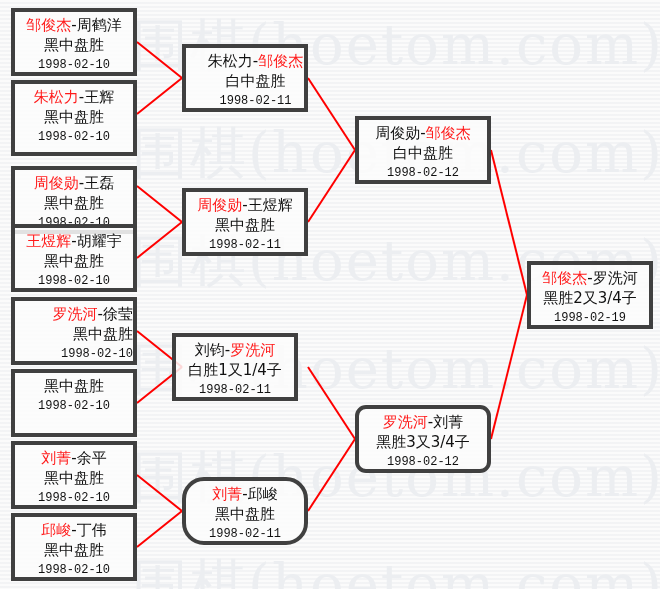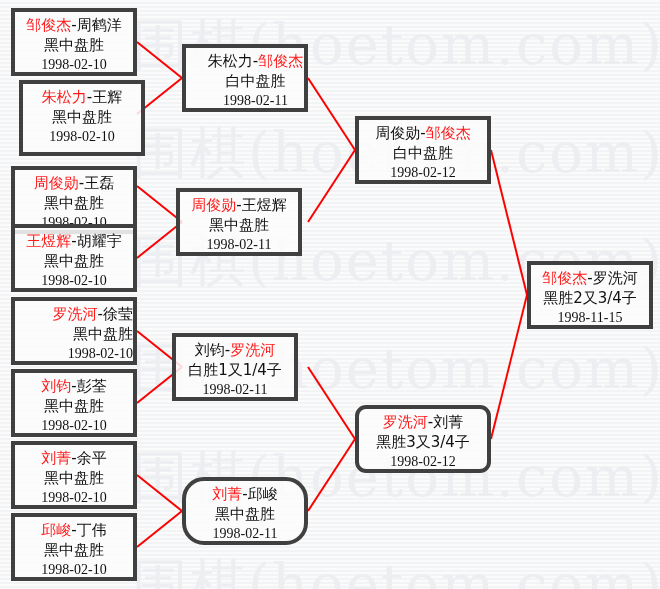--- a/index.html
+++ b/index.html
@@ -56,22 +56,22 @@
   .match .ln{
     display:block;
     line-height:20px;
     height:20px;
     white-space:nowrap;
     font-size:15px;
     color:#111;
   }
   .match .ln.players{font-size:15px;}
   .match .ln.date{
-    font-family:Liberation Serif, serif;
-    font-size:14px;
+    font-family:Liberation Mono, monospace;
+    font-size:12px;
     letter-spacing:0px;
   }
   .win{color:#ff1a1a;}
   .lose{color:#111111;}
   .dash{color:#111111;}
 </style>
 </head>
 <body>
 
 <div id="bracket">
@@ -103,61 +103,60 @@
         <line x1="491" y1="439" x2="527" y2="295"></line>
       </g>
   </svg>
 
   <div id="boxes">
       <div class="match" style="left: 11px; top: 8px; width: 126px; height: 68px;">
         <span class="ln players"><span class="win">邹俊杰</span><span class="dash">-</span><span class="lose">周鹤洋</span></span>
         <span class="ln result">黑中盘胜</span>
         <span class="ln date">1998-02-10</span>
       </div>
-      <div class="match" style="left: 19px; top: 80px; width: 126px; height: 76px; text-align: center;">
+      <div class="match" style="left: 11px; top: 80px; width: 126px; height: 76px; text-align: center;">
         <span class="ln players"><span class="win">朱松力</span><span class="dash">-</span><span class="lose">王辉</span></span>
         <span class="ln result">黑中盘胜</span>
         <span class="ln date">1998-02-10</span>
       </div>
       <div class="match" style="left: 11px; top: 152px; width: 126px; height: 68px; margin-top: 14px;">
         <span class="ln players"><span class="win">周俊勋</span><span class="dash">-</span><span class="lose">王磊</span></span>
         <span class="ln result">黑中盘胜</span>
         <span class="ln date">1998-02-10</span>
       </div>
       <div class="match" style="left: 11px; top: 224px; width: 126px; height: 68px;">
         <span class="ln players"><span class="win">王煜辉</span><span class="dash">-</span><span class="lose">胡耀宇</span></span>
         <span class="ln result">黑中盘胜</span>
         <span class="ln date">1998-02-10</span>
       </div>
       <div class="match" style="left: 11px; top: 297px; width: 126px; height: 68px; text-align: right;">
         <span class="ln players"><span class="win">罗洗河</span><span class="dash">-</span><span class="lose">徐莹</span></span>
         <span class="ln result">黑中盘胜</span>
         <span class="ln date">1998-02-10</span>
       </div>
       <div class="match" style="left: 11px; top: 369px; width: 126px; height: 68px;">
-        <span class="ln players"><span class="win">刘钧</span><span class="dash">-</span><span class="lose">彭荃</span></span>
         <span class="ln result">黑中盘胜</span>
         <span class="ln date">1998-02-10</span>
       </div>
       <div class="match" style="left: 11px; top: 441px; width: 126px; height: 68px;">
         <span class="ln players"><span class="win">刘菁</span><span class="dash">-</span><span class="lose">余平</span></span>
         <span class="ln result">黑中盘胜</span>
         <span class="ln date">1998-02-10</span>
       </div>
       <div class="match" style="left: 11px; top: 513px; width: 126px; height: 68px;">
         <span class="ln players"><span class="win">邱峻</span><span class="dash">-</span><span class="lose">丁伟</span></span>
         <span class="ln result">黑中盘胜</span>
         <span class="ln date">1998-02-10</span>
       </div>
       <div class="match" style="left: 182px; top: 44px; width: 126px; height: 68px; padding-left: 21px;">
         <span class="ln players"><span class="lose">朱松力</span><span class="dash">-</span><span class="win">邹俊杰</span></span>
         <span class="ln result">白中盘胜</span>
         <span class="ln date">1998-02-11</span>
       </div>
-      <div class="match" style="left: 176px; top: 188px; width: 126px; height: 68px;">
+      <div class="match" style="left: 182px; top: 188px; width: 126px; height: 68px;">
         <span class="ln players"><span class="win">周俊勋</span><span class="dash">-</span><span class="lose">王煜辉</span></span>
         <span class="ln result">黑中盘胜</span>
         <span class="ln date">1998-02-11</span>
       </div>
       <div class="match" style="left: 172px; top: 333px; width: 126px; height: 68px;">
         <span class="ln players"><span class="lose">刘钧</span><span class="dash">-</span><span class="win">罗洗河</span></span>
         <span class="ln result">白胜1又1/4子</span>
         <span class="ln date">1998-02-11</span>
       </div>
       <div class="match" style="left: 182px; top: 477px; width: 126px; height: 68px; border-radius: 22px;">
@@ -171,16 +170,16 @@
         <span class="ln date">1998-02-12</span>
       </div>
       <div class="match" style="left: 355px; top: 405px; width: 136px; height: 68px; border-radius: 11px;">
         <span class="ln players"><span class="win">罗洗河</span><span class="dash">-</span><span class="lose">刘菁</span></span>
         <span class="ln result">黑胜3又3/4子</span>
         <span class="ln date">1998-02-12</span>
       </div>
       <div class="match" style="left: 527px; top: 261px; width: 126px; height: 68px;">
         <span class="ln players"><span class="win">邹俊杰</span><span class="dash">-</span><span class="lose">罗洗河</span></span>
         <span class="ln result">黑胜2又3/4子</span>
-        <span class="ln date">1998-11-15</span>
+        <span class="ln date">1998-02-19</span>
       </div>
     </div>
 </div>
 
 </body></html>

